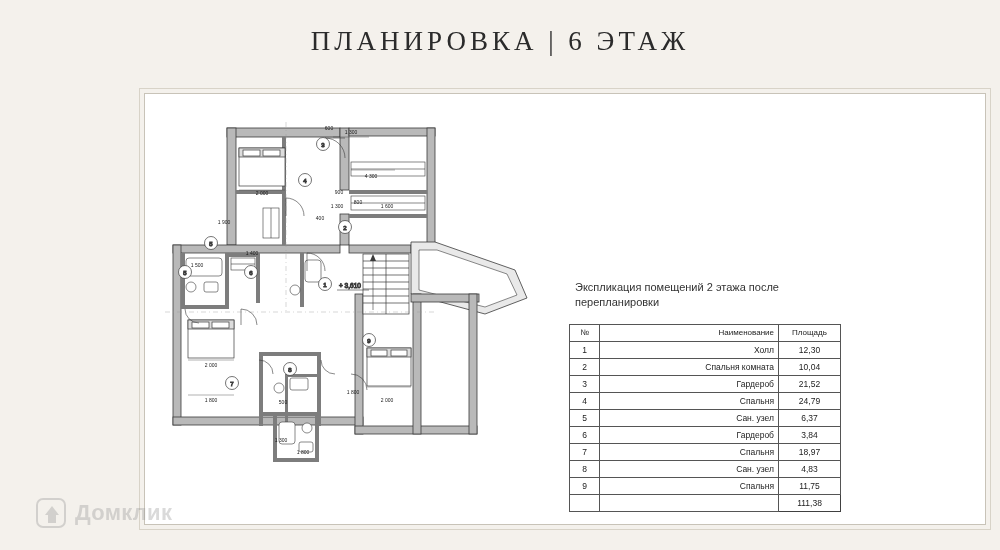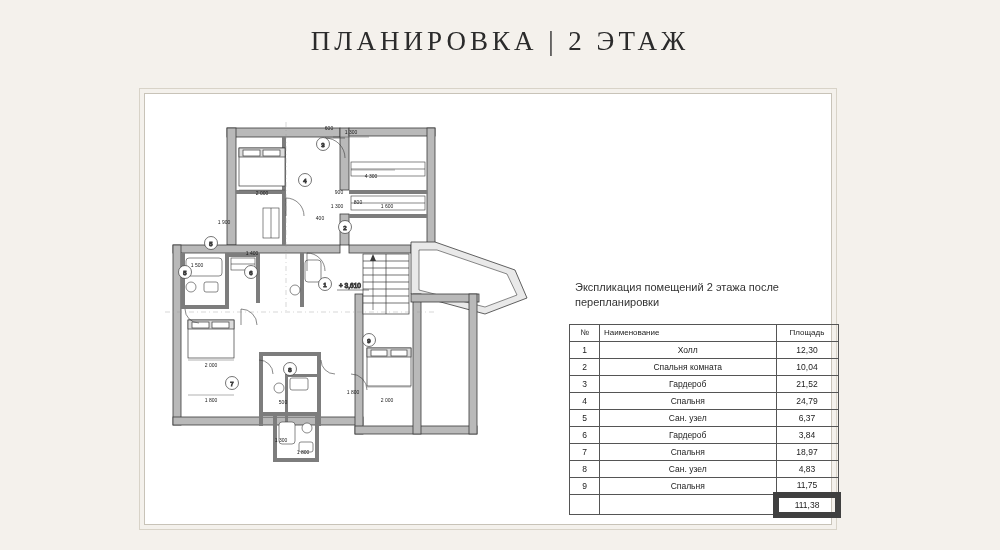--- a/index.html
+++ b/index.html
@@ -21,21 +21,21 @@
     text-align: center;
     font-family: "Liberation Serif", serif;
     font-size: 27px;
     letter-spacing: 4px;
     color: #2b2b2b;
     font-weight: 400;
   }
   .frame {
     position: absolute;
     left: 144px; top: 93px;
-    width: 688px; height: 432px;
+    width: 842px; height: 432px;
     background: #ffffff;
     border: 1px solid #c8c3b8;
     box-shadow: 0 0 0 4px #f4f1ec, 0 0 0 5px #d8d3c8;
   }
   .plan-area {
     position: absolute;
     left: 10px; top: 8px;
     width: 400px; height: 415px;
     overflow: hidden;
   }
@@ -62,25 +62,25 @@
     color: #222;
   }
   table.expl th, table.expl td {
     border: 1px solid #555;
     padding: 2px 4px;
     font-weight: normal;
     height: 17px;
   }
   table.expl th { text-align: center; font-size: 8px; }
   .col-num  { width: 30px; text-align: center; }
-  .col-name { text-align: center; padding-left: 18px; }
+  .col-name { text-align: right; padding-left: 18px; }
   .col-area { width: 62px; text-align: center; }
   .total-row td { border: none; }
   .total-row td.total-box {
-    border: 6px solid #404040;
+    border: 1px solid #404040;
     text-align: center;
   }
 
   
   .watermark {
     position: absolute;
     left: 36px; bottom: 22px;
     display: flex;
     align-items: center;
     gap: 9px;
@@ -114,21 +114,21 @@
     font-weight: bold;
     color: #8d8d8d;
     letter-spacing: .3px;
   }
 </style>
 </head>
 <body>
 
 <div class="page">
 
-  <div class="title">ПЛАНИРОВКА | 2 ЭТАЖ</div>
+  <div class="title">ПЛАНИРОВКА | 6 ЭТАЖ</div>
 
   <div class="frame">
 
     <div class="plan-area">
       <svg class="plan-svg" width="400" height="415" viewBox="0 0 400 415">
         <g stroke="#3a3a3a" fill="none" stroke-width="1">
 
           <rect x="72" y="26" width="113" height="9" fill="#b9b9b9" stroke="#3a3a3a" stroke-width=".8"></rect>
           <rect x="72" y="26" width="9" height="117" fill="#b9b9b9" stroke="#3a3a3a" stroke-width=".8"></rect>
           <rect x="185" y="26" width="9" height="62" fill="#b9b9b9" stroke="#3a3a3a" stroke-width=".8"></rect>
@@ -316,21 +316,21 @@
         </g>
       </svg>
     </div>
 
     <div class="legend">
       <div class="legend-title">Экспликация помещений 2 этажа после перепланировки</div>
       <table class="expl">
         <thead>
           <tr>
             <th class="col-num">№</th>
-            <th class="col-name" style="text-align:left">Наименование</th>
+            <th class="col-name" style="text-align:right">Наименование</th>
             <th class="col-area">Площадь</th>
           </tr>
         </thead>
         <tbody>
           <tr>
             <td class="col-num">1</td>
             <td class="col-name">Холл</td>
             <td class="col-area">12,30</td>
           </tr>
           <tr>
@@ -376,14 +376,18 @@
           <tr class="total-row">
             <td class="col-num"></td>
             <td class="col-name"></td>
             <td class="col-area total-box">111,38</td>
           </tr>
         </tbody>
       </table>
     </div>
   </div>
 
+  <div class="watermark">
+    <div class="wm-logo"></div>
+    <div class="wm-text">Домклик</div>
+  </div>
 
 </div>
 
 </body></html>

